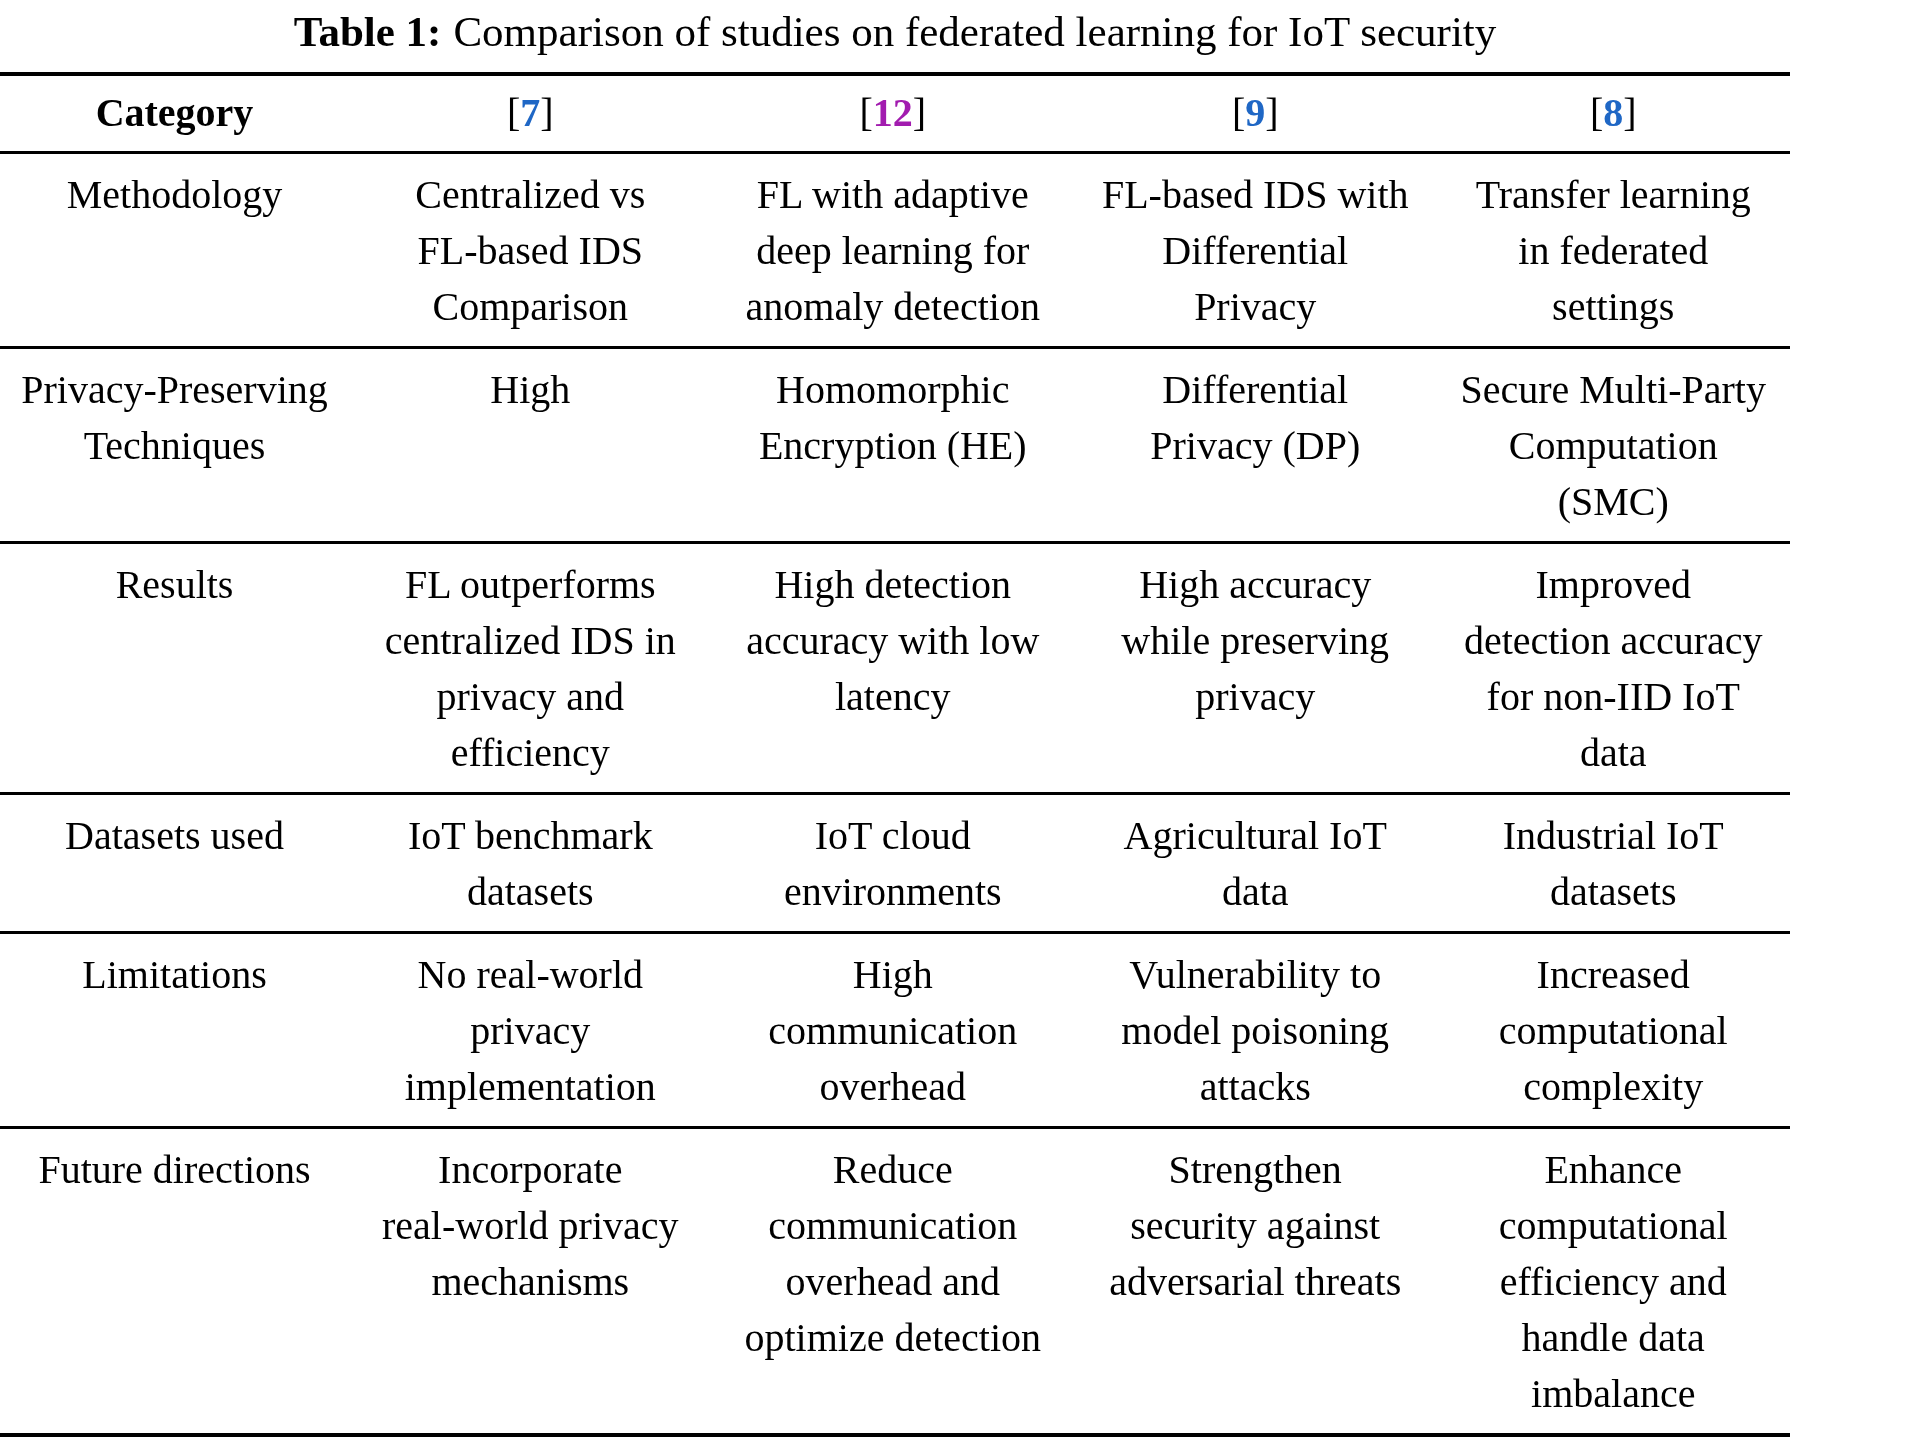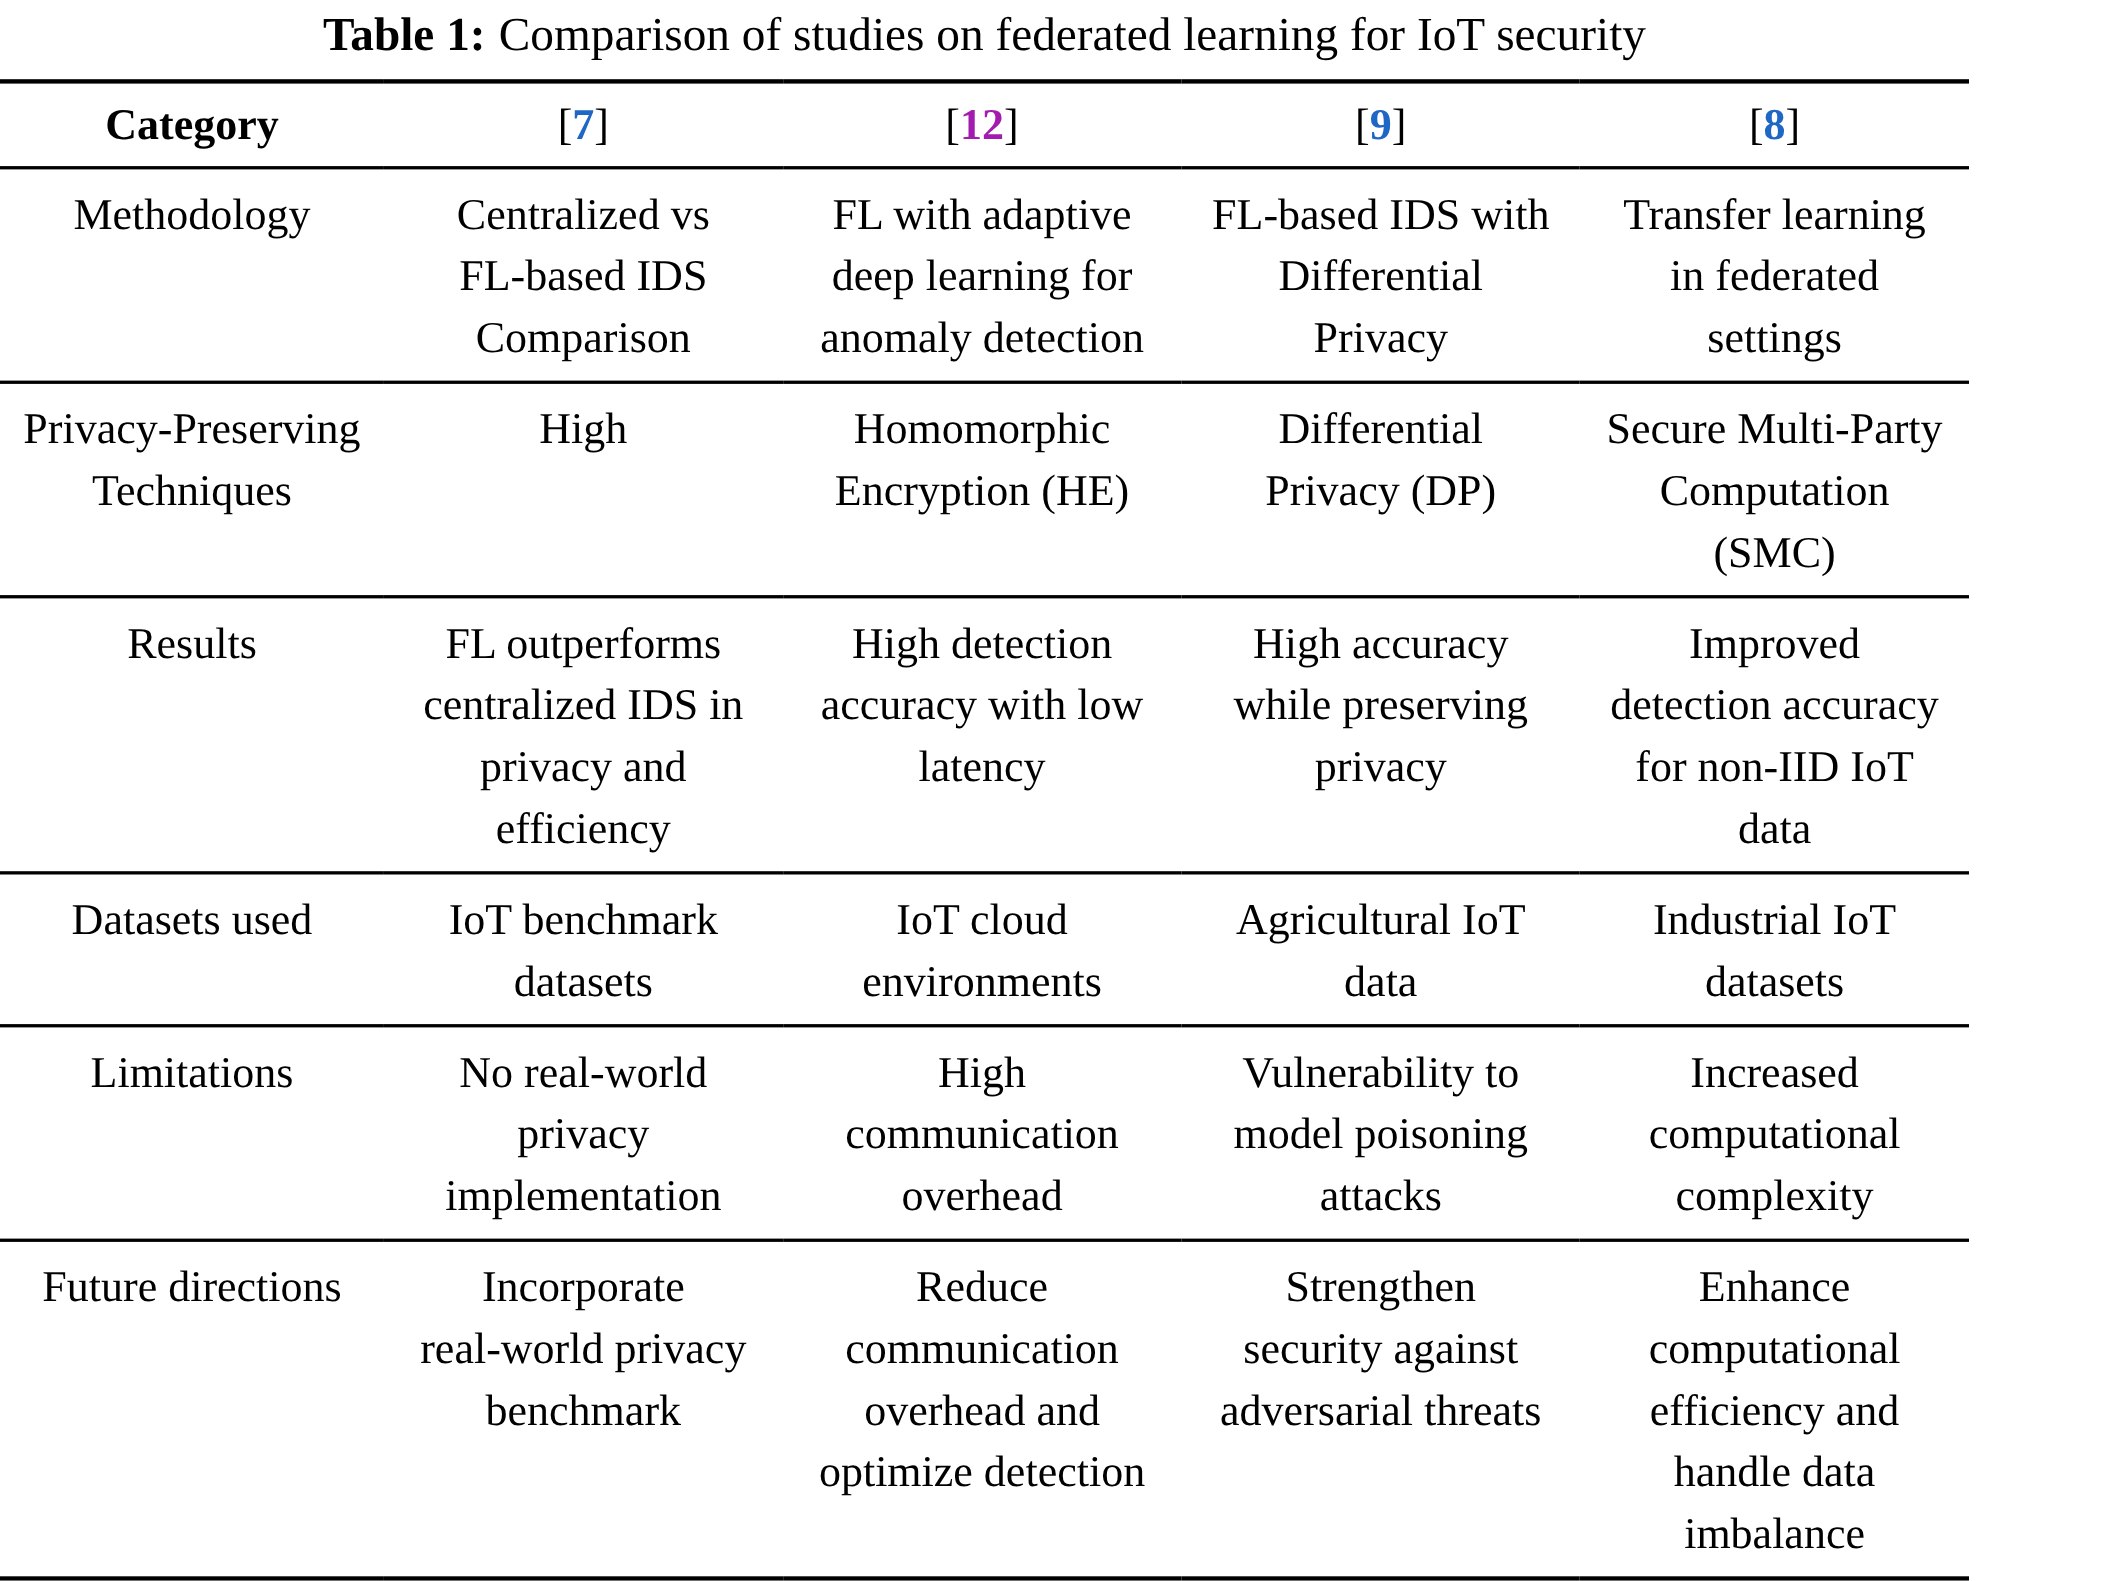--- a/index.html
+++ b/index.html
@@ -180,21 +180,21 @@
 model poisoning
 attacks</td>
         <td>Increased
 computational
 complexity</td>
       </tr>
       <tr>
         <td>Future directions</td>
         <td>Incorporate
 real-world privacy
-benchmark</td>
+mechanisms</td>
         <td>Reduce
 communication
 overhead and
 optimize detection</td>
         <td>Strengthen
 security against
 adversarial threats</td>
         <td>Enhance
 computational
 efficiency and

